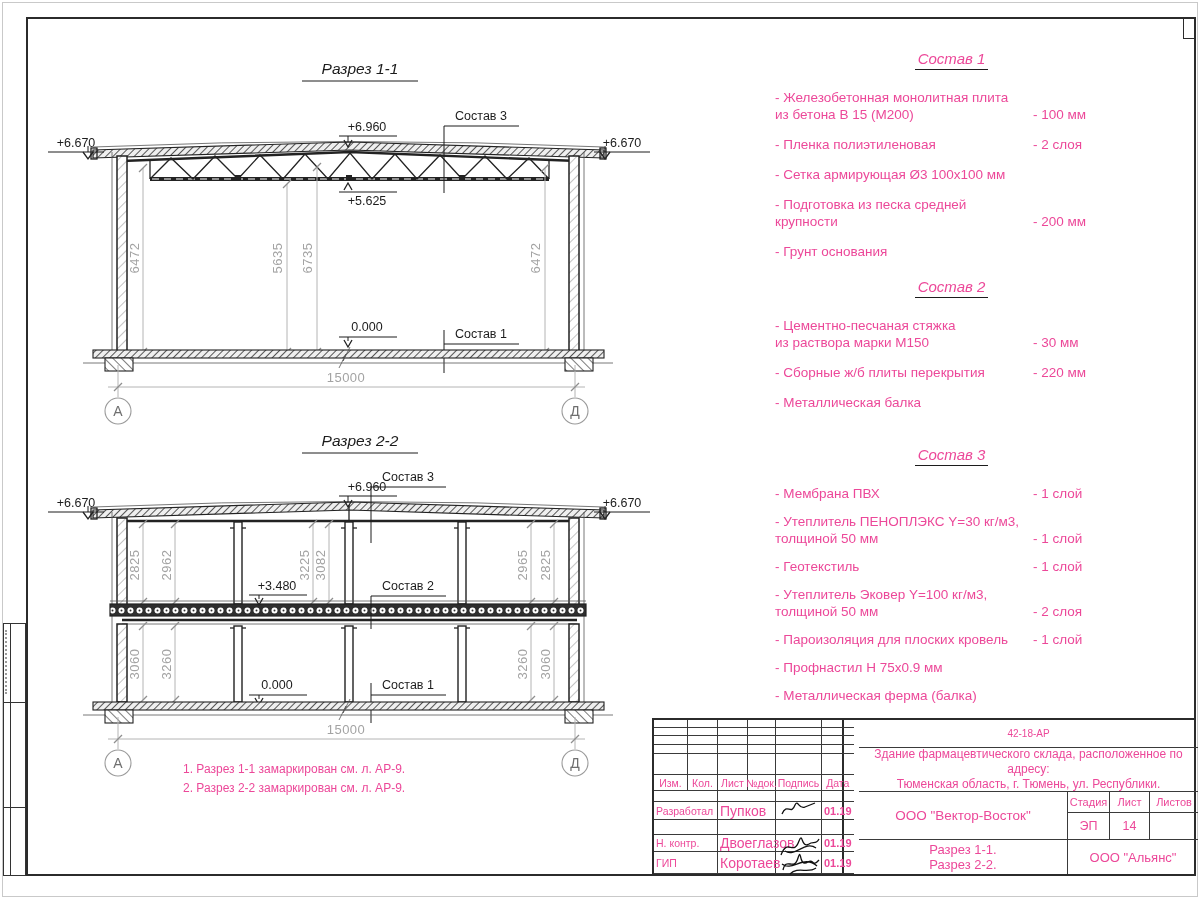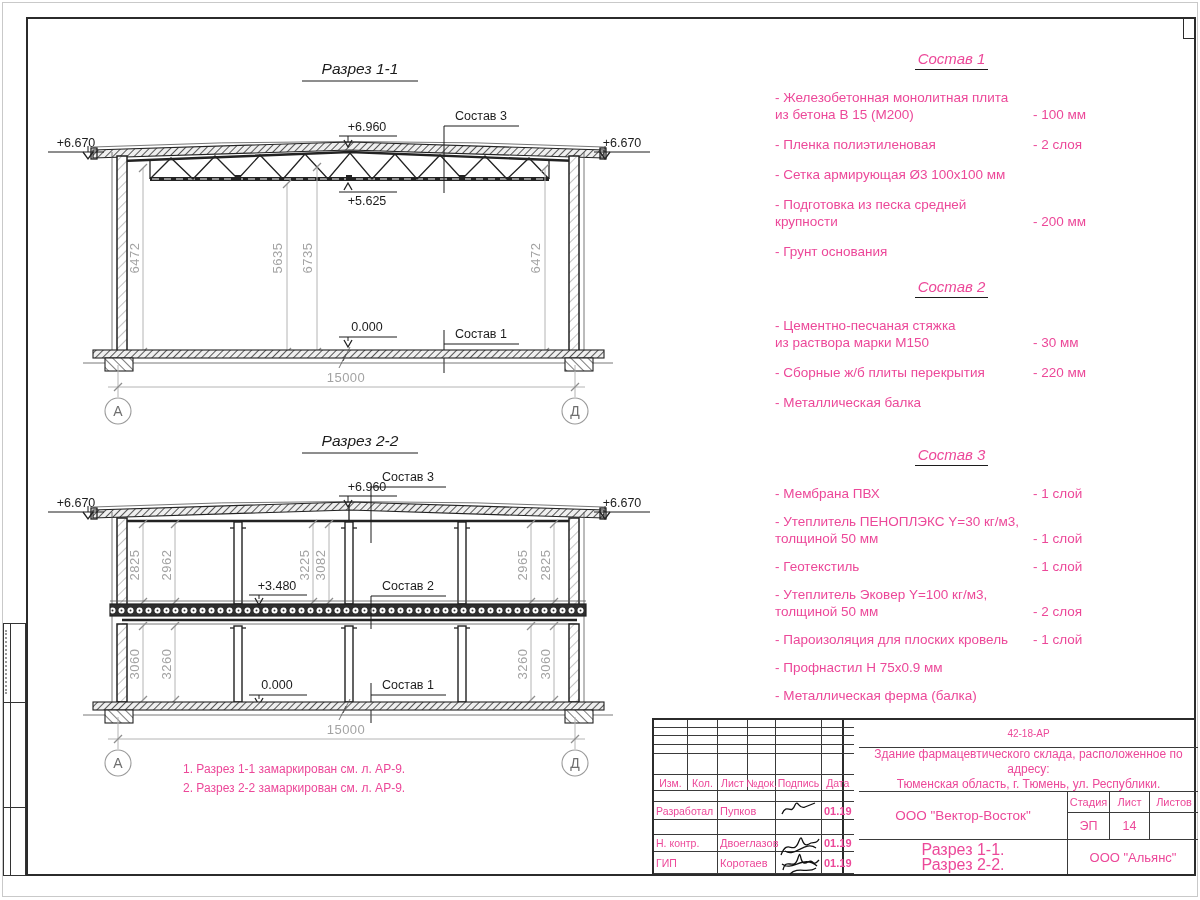--- a/index.html
+++ b/index.html
@@ -54,42 +54,42 @@
       border:2px solid #2b2b2b;box-sizing:border-box;font-size:11px;}
   #tb *{box-sizing:border-box;}
   #tb-left{position:absolute;left:0;top:0;width:190px;height:100%;border-right:2px solid #2b2b2b;
            display:grid;grid-template-columns:34px 30px 30px 28px 46px 1fr;
            grid-template-rows:8px 8px 9px 9px 21px 16px 11px 18px 15px 17px 1fr;}
   #tb-left div{border-right:1px solid #3a3a3a;border-bottom:1px solid #3a3a3a;
                overflow:visible;display:flex;align-items:center;padding:0 2px;white-space:nowrap;}
   #tb-left div.lastc{border-right:none;}
   #tb-left .hdr{font-size:10.5px;justify-content:center;padding:0 1px;}
   #tb-left .role{font-size:10.5px;}
-  #tb-left .name{font-size:11px;}
+  #tb-left .name{font-size:14px;}
   #tb-left .date{font-size:11px;justify-content:center;font-weight:bold;}
   #tb-left .sigc{justify-content:center;position:relative;}
   #tb-left svg{position:absolute;left:2px;top:-4px;overflow:visible;}
   #tb-right{position:absolute;left:205px;top:0;width:339px;height:100%;}
   .tbr-row1{height:28px;border-bottom:1px solid #3a3a3a;display:flex;align-items:center;justify-content:center;
             font-size:10px;}
   .tbr-row2{height:44px;border-bottom:1px solid #3a3a3a;display:flex;flex-direction:column;align-items:center;
             justify-content:center;font-size:12px;line-height:15px;text-align:center;}
   .tbr-row3{height:48px;border-bottom:1px solid #3a3a3a;display:flex;}
   .tbr-org{width:209px;border-right:1px solid #3a3a3a;display:flex;align-items:center;justify-content:center;
            font-size:13.5px;}
   .tbr-stage{width:130px;display:grid;grid-template-columns:42px 40px 1fr;grid-template-rows:21px 1fr;}
   .tbr-stage div{border-right:1px solid #3a3a3a;border-bottom:1px solid #3a3a3a;
                  display:flex;align-items:center;justify-content:center;}
   .tbr-stage div.lastc{border-right:none;}
   .tbr-stage div.lastr{border-bottom:none;}
   .tbr-stage .sh{font-size:11px;}
   .tbr-stage .sv{font-size:12.5px;}
   .tbr-row4{height:34px;display:flex;}
   .tbr-content{width:209px;border-right:1px solid #3a3a3a;display:flex;flex-direction:column;align-items:center;
-               justify-content:center;font-size:16px;line-height:15px;}
+               justify-content:center;font-size:13px;line-height:15px;}
   .tbr-firm{flex:1;display:flex;align-items:center;justify-content:center;font-size:13px;}
 </style>
 </head>
 <body>
 
 <div id="sheet">
   <div id="paper-edge"></div>
   <div id="frame"></div>
   <div id="corner-box"></div>
   <div id="stamp-left">

